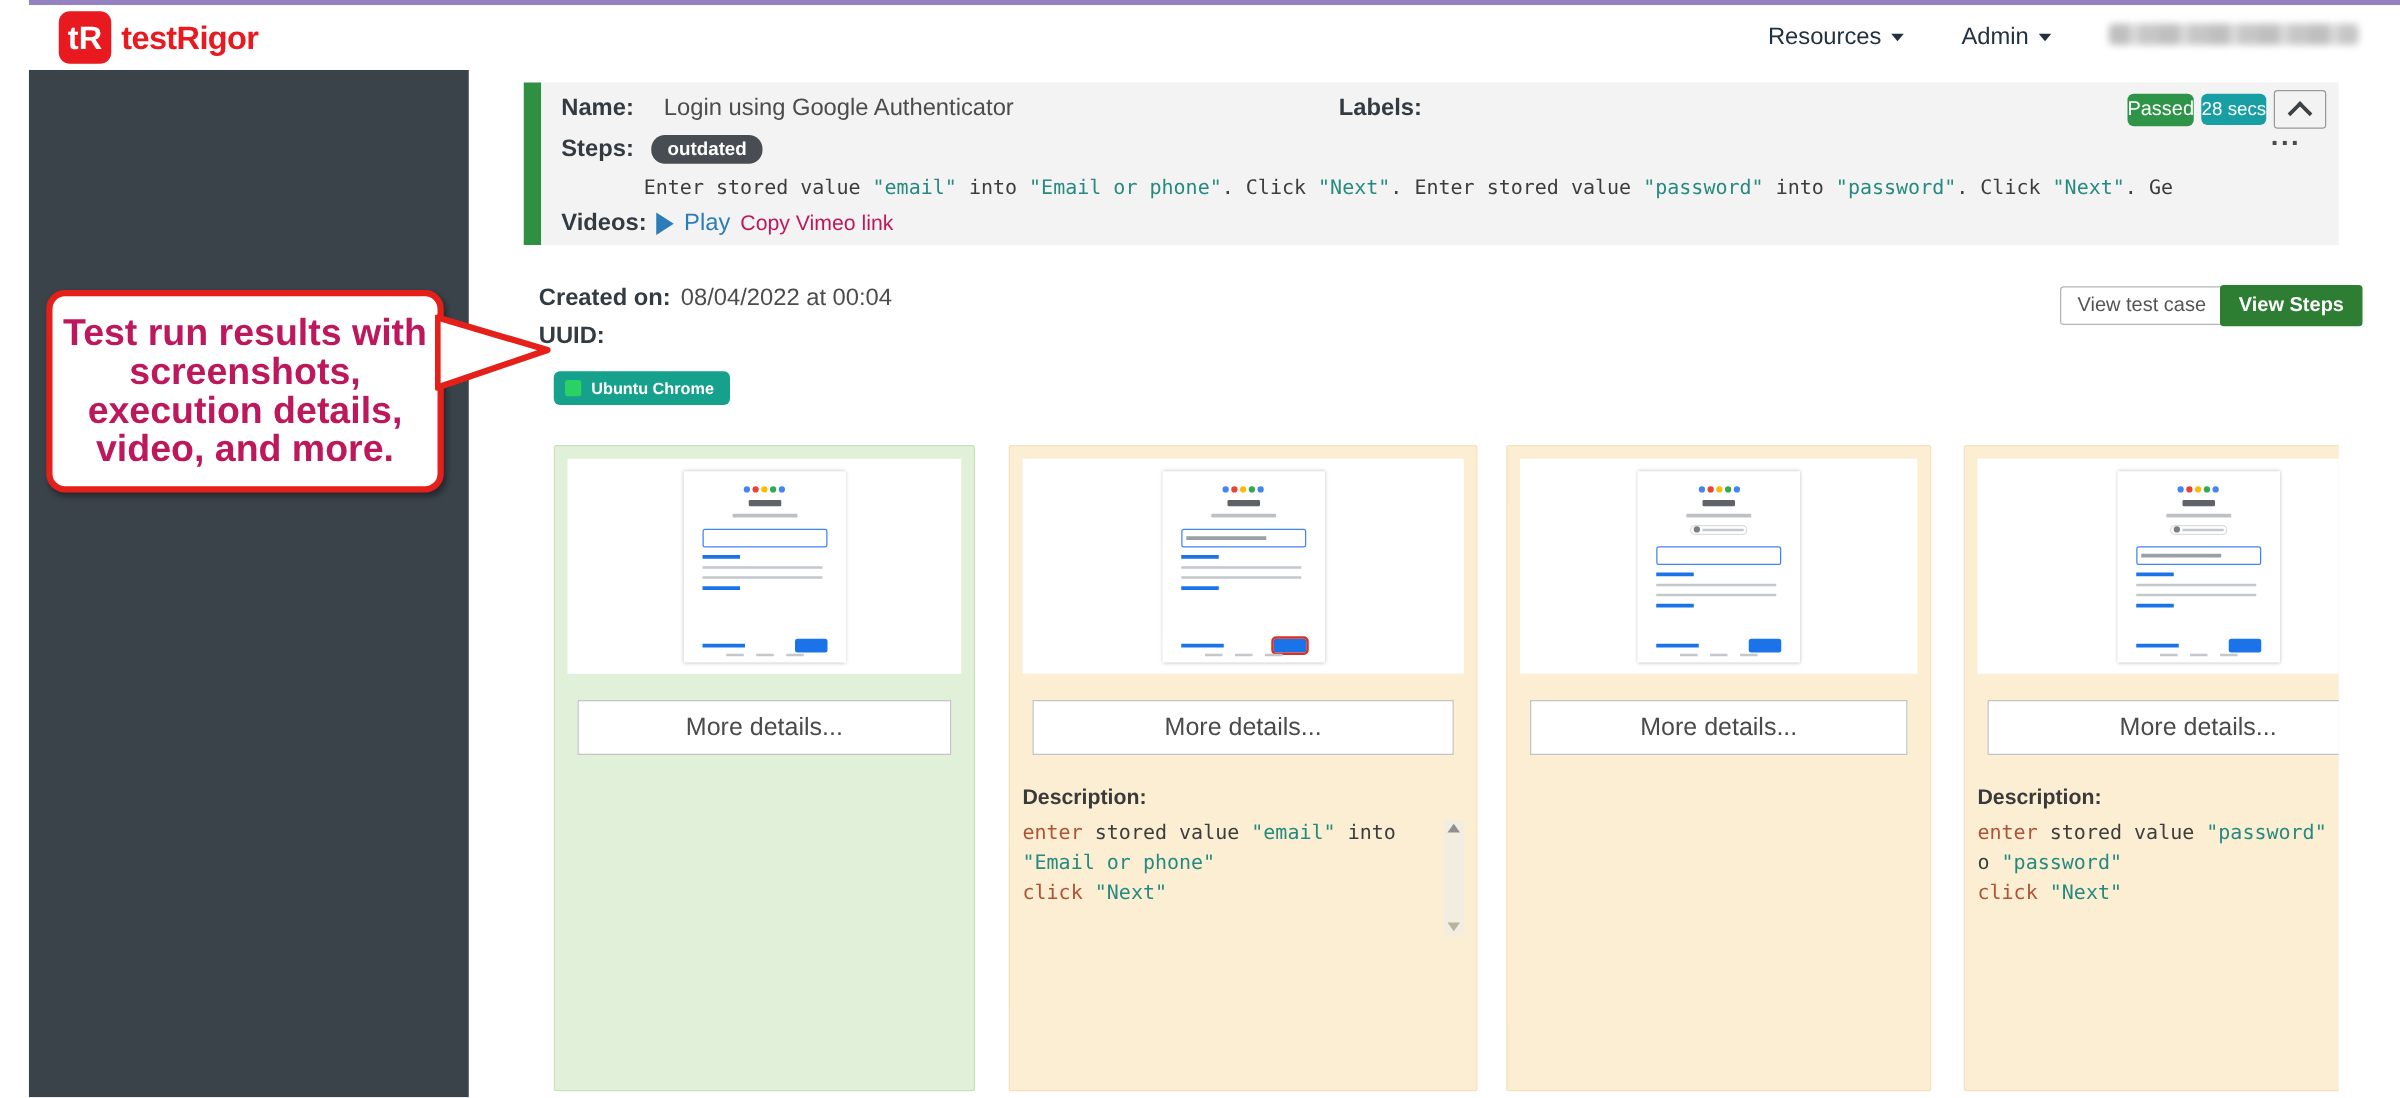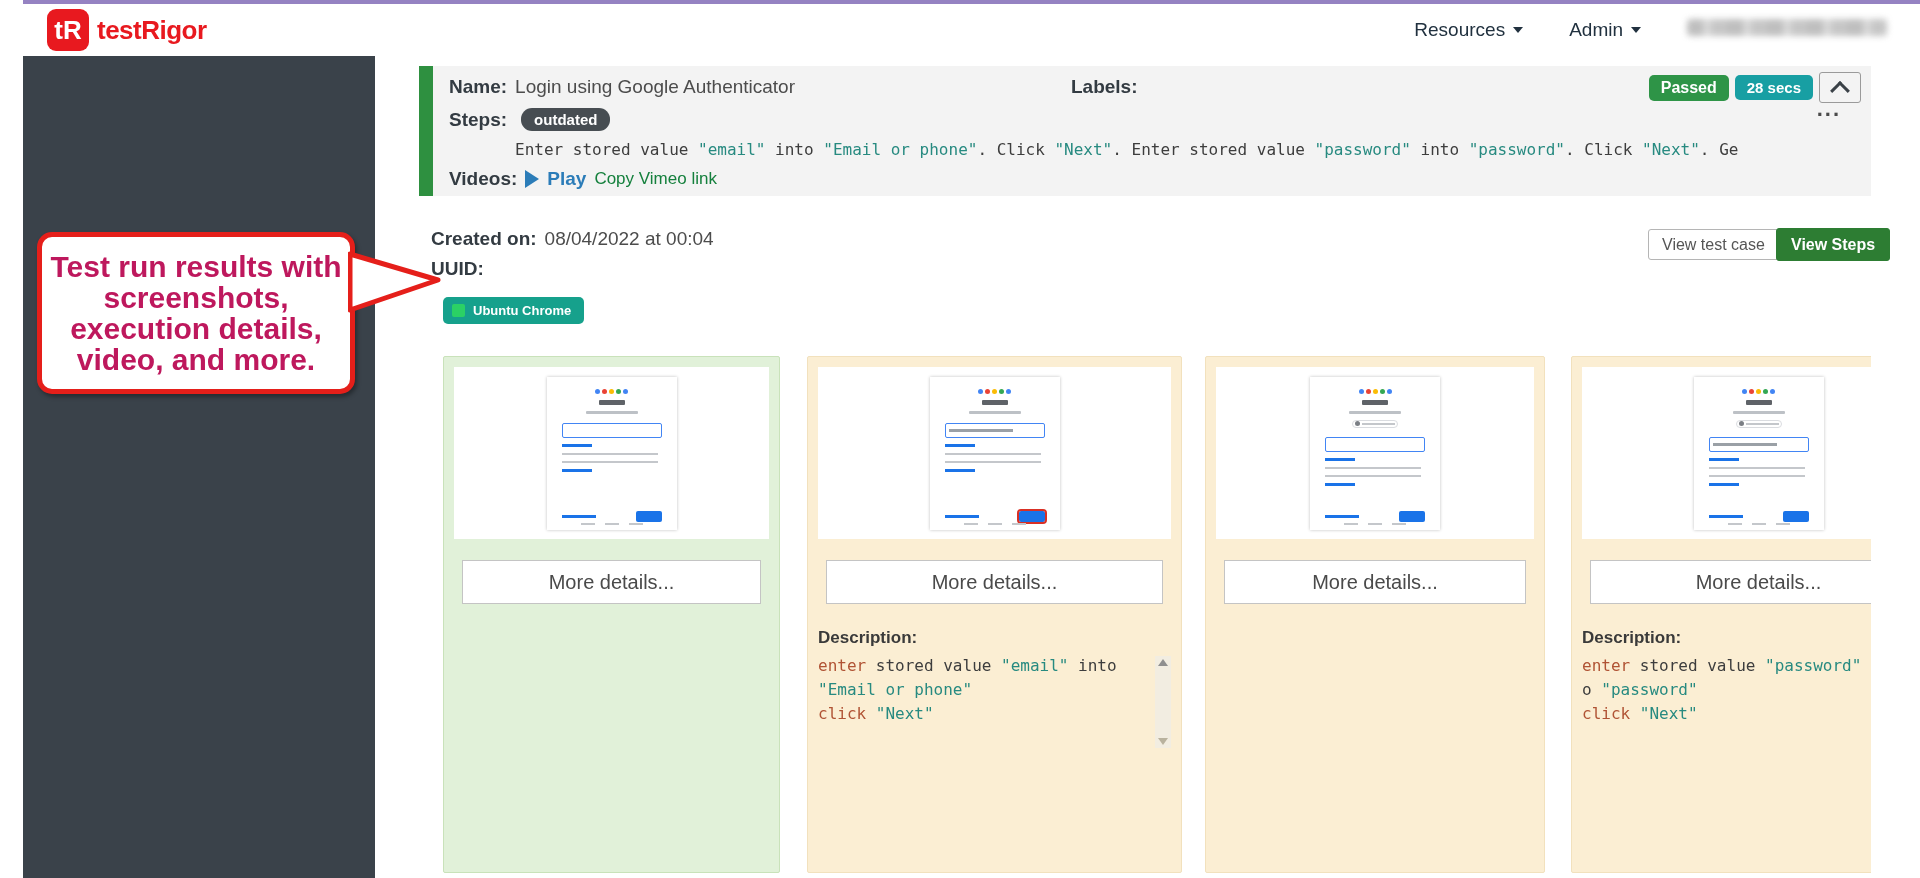--- a/index.html
+++ b/index.html
@@ -22,43 +22,43 @@
                background:repeating-linear-gradient(90deg,#b4b4b4 0 16px,#d2d2d2 16px 24px,#bdbdbd 24px 40px); }
 
   
   .sidebar { position:absolute; left:0; top:56px; width:352px; height:822px; background:#3a424a; }
 
   
   .panel-accent { position:absolute; left:396px; top:66px; width:14px; height:130px; background:#2e9040; }
   .panel { position:absolute; left:410px; top:66px; width:1438px; height:130px; background:#f3f3f3; }
   .lbl { font-weight:bold; color:#333b42; font-size:19px; }
   .val { color:#4c4c4c; font-size:19px; }
-  .row-name  { position:absolute; left:16px; top:10px; display:flex; gap:8px; align-items:center; }
+  .row-name  { position:absolute; left:16px; top:10px; display:flex; gap:24px; align-items:center; }
   .labels-lbl { position:absolute; left:638px; top:10px; }
   .badges { position:absolute; right:10px; top:6px; display:flex; align-items:center; gap:6px; }
-  .badge { border-radius:5px; color:#fff; font-weight:bold; padding:4px 12px; font-size:16px; }
+  .badge { border-radius:5px; color:#fff; font-weight:normal; padding:4px 0; font-size:16px; }
   .badge-passed { background:#2e9447; }
   .badge-secs { background:#189fa3; font-size:15px; }
   .collapse-btn { width:42px; height:31px; border:1px solid #9a9a9a; border-radius:3px; background:#f3f3f3;
                   display:flex; align-items:center; justify-content:center; cursor:pointer; }
   .chev-up { width:14px; height:14px; border-left:3px solid #3a4147; border-top:3px solid #3a4147;
              transform:rotate(45deg) translate(2px,2px); }
   .row-steps { position:absolute; left:16px; top:42px; display:flex; gap:14px; align-items:center; }
   .tag-outdated { background:#474d52; color:#fff; font-weight:bold; font-size:15px;
                   padding:3px 13px; border-radius:11px; }
   .panel-ellipsis { position:absolute; right:30px; top:30px; font-size:22px; font-weight:bold;
                     color:#4a4a4a; letter-spacing:2px; cursor:pointer; }
   .row-code { position:absolute; left:82px; top:74px; font-family:"DejaVu Sans Mono", monospace;
               font-size:16px; white-space:nowrap; color:#3d3d3d; }
   .seg-pl { color:#3d3d3d; } .seg-str { color:#278a80; } .seg-kw { color:#b05334; }
   .row-videos { position:absolute; left:16px; top:102px; display:flex; align-items:center; gap:8px; }
   .play-tri { width:0; height:0; border-top:9px solid transparent; border-bottom:9px solid transparent;
               border-left:14px solid #2b7cb8; display:inline-block; }
-  .play-lbl { color:#2b7cb8; font-size:19px; cursor:pointer;font-weight:bold; }
-  .copy-lbl { color:#15803d; font-size:17px; cursor:pointer; }
+  .play-lbl { color:#2b7cb8; font-size:19px; cursor:pointer; }
+  .copy-lbl { color:#be185d; font-size:17px; cursor:pointer; }
 
   
   .meta-created { position:absolute; left:408px; top:228px; display:flex; gap:8px; }
   .meta-uuid    { position:absolute; left:408px; top:258px; display:flex; gap:18px; }
   .btn-outline { position:absolute; left:1625px; top:229px; height:31px; padding:0 13px; background:#fff;
                  border:1px solid #b5b5b5; border-radius:3px; color:#555; font-size:16px; cursor:pointer;
                  font-family:"Liberation Sans", sans-serif; }
   .btn-green { position:absolute; left:1753px; top:228px; height:33px; padding:0 14px; background:#2d7d33;
                border:1px solid #2d7d33; border-radius:3px; color:#fff; font-size:16px; font-weight:bold;
                cursor:pointer; font-family:"Liberation Sans", sans-serif; }

